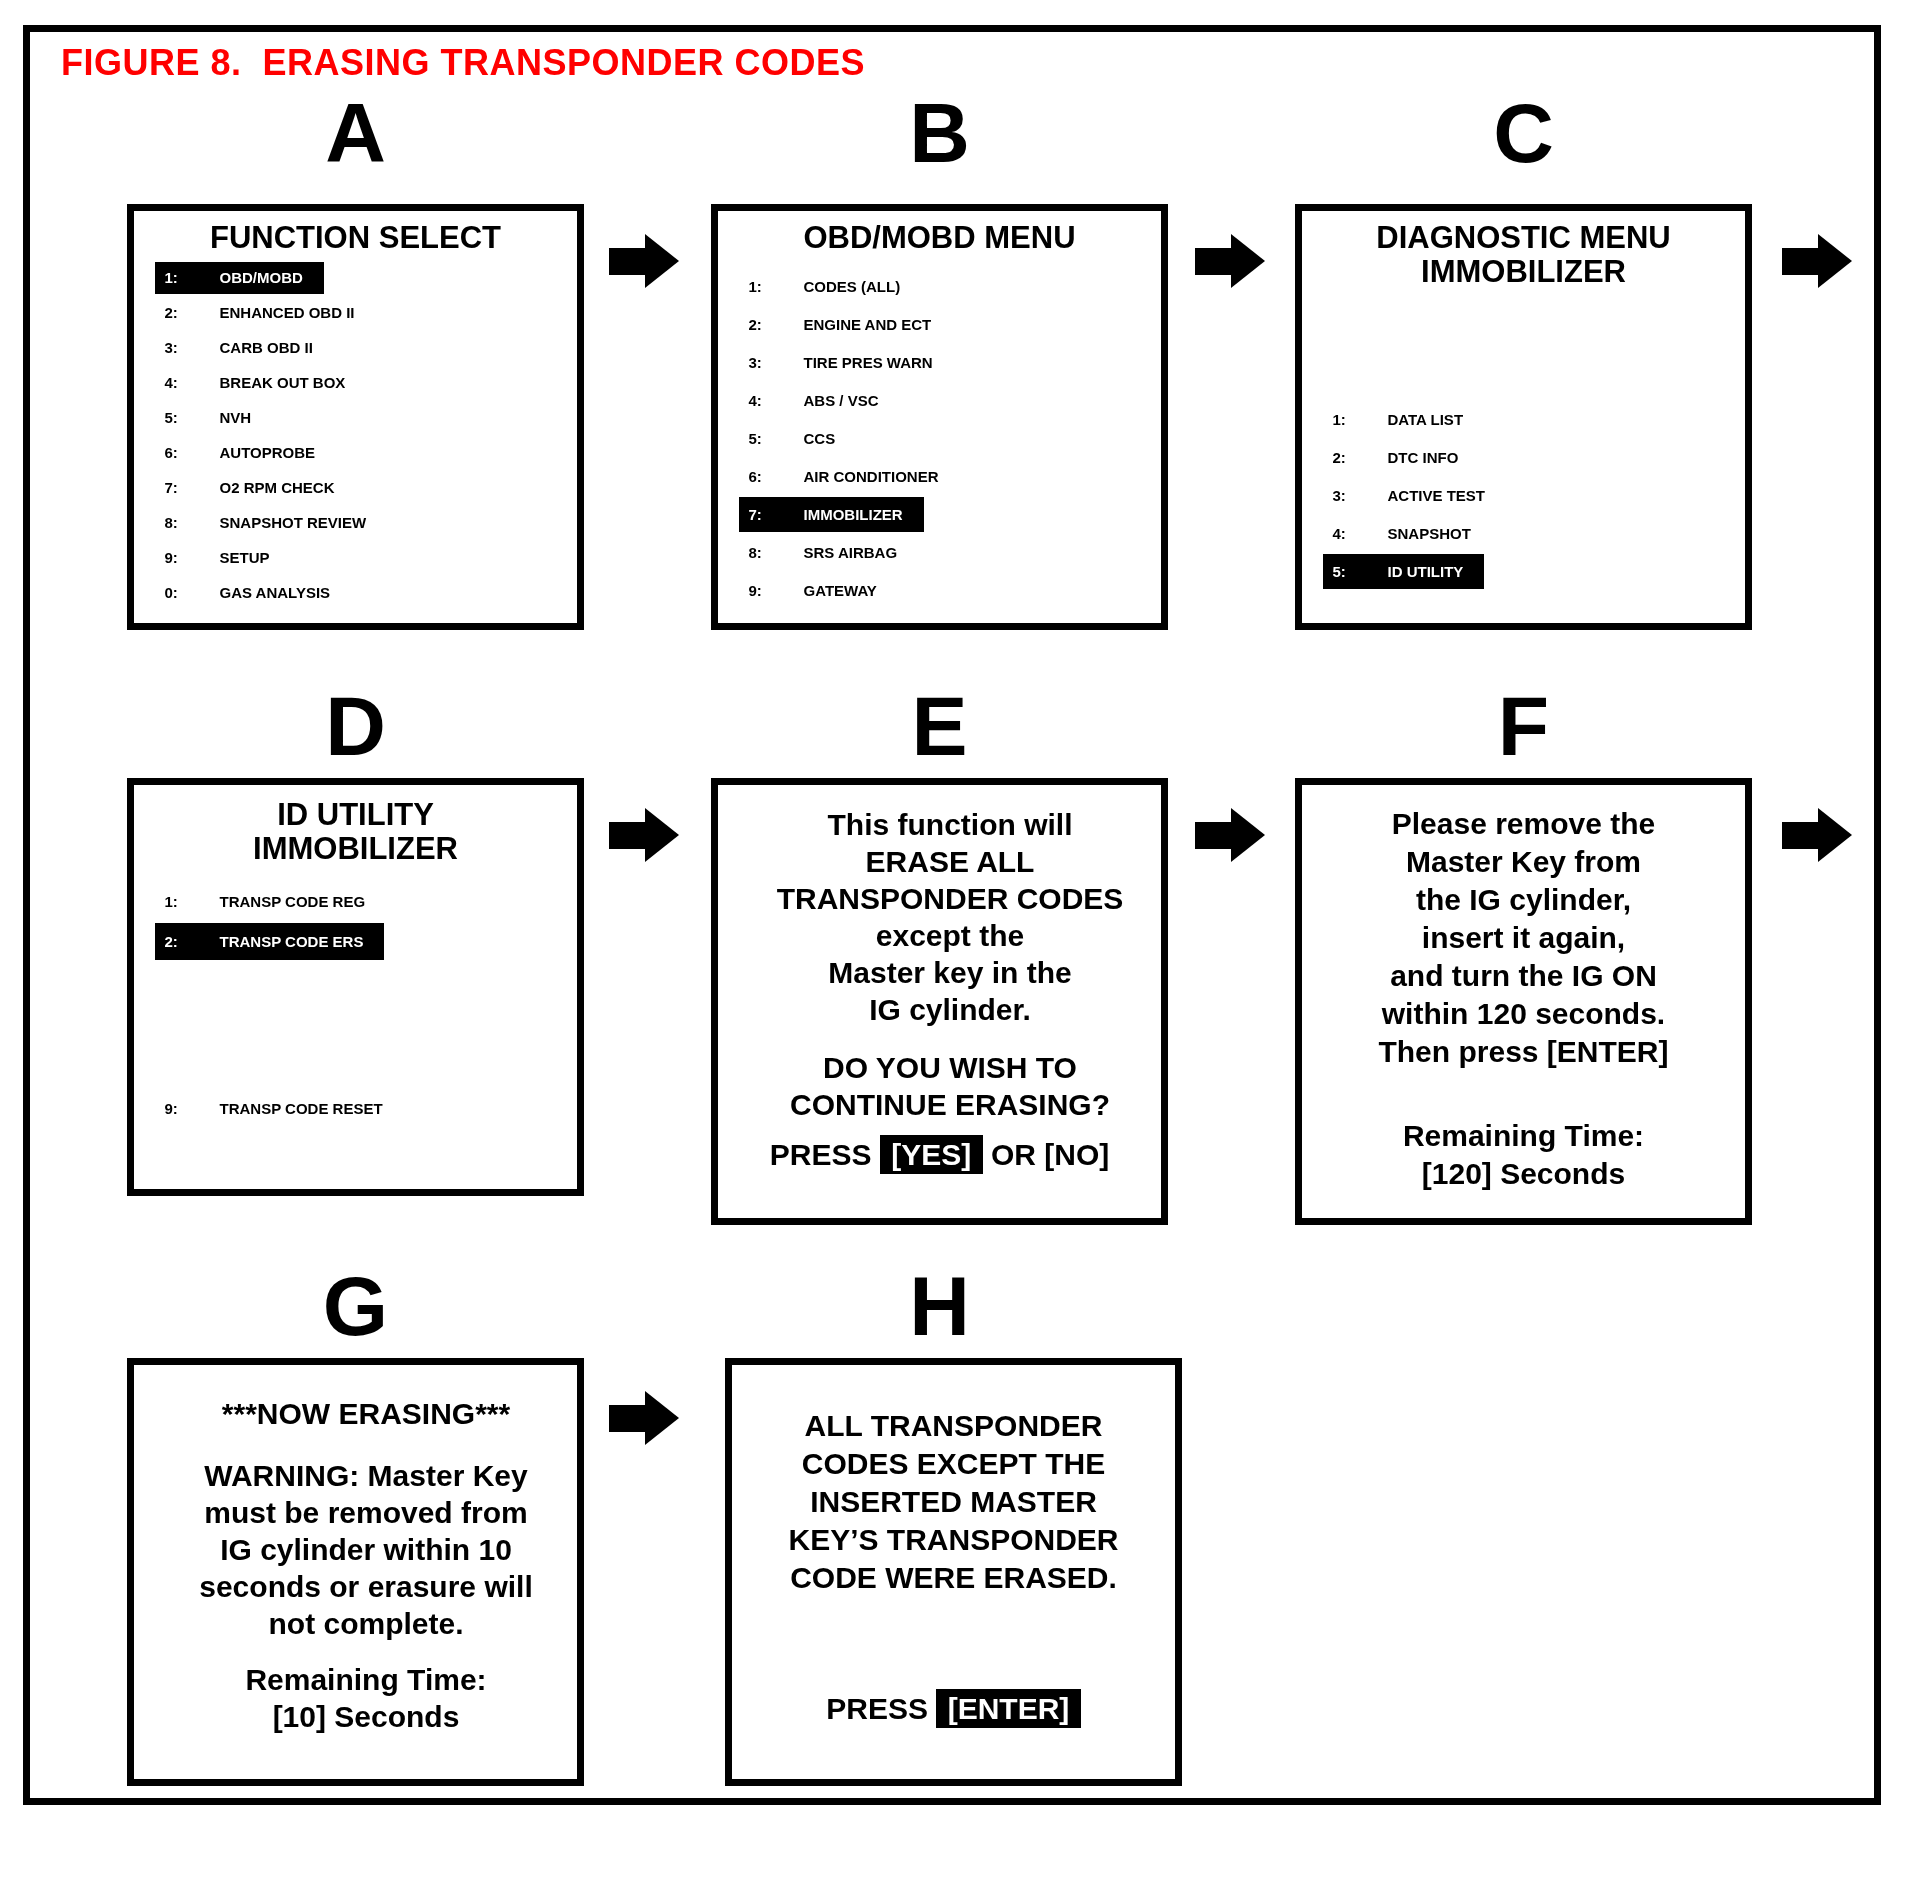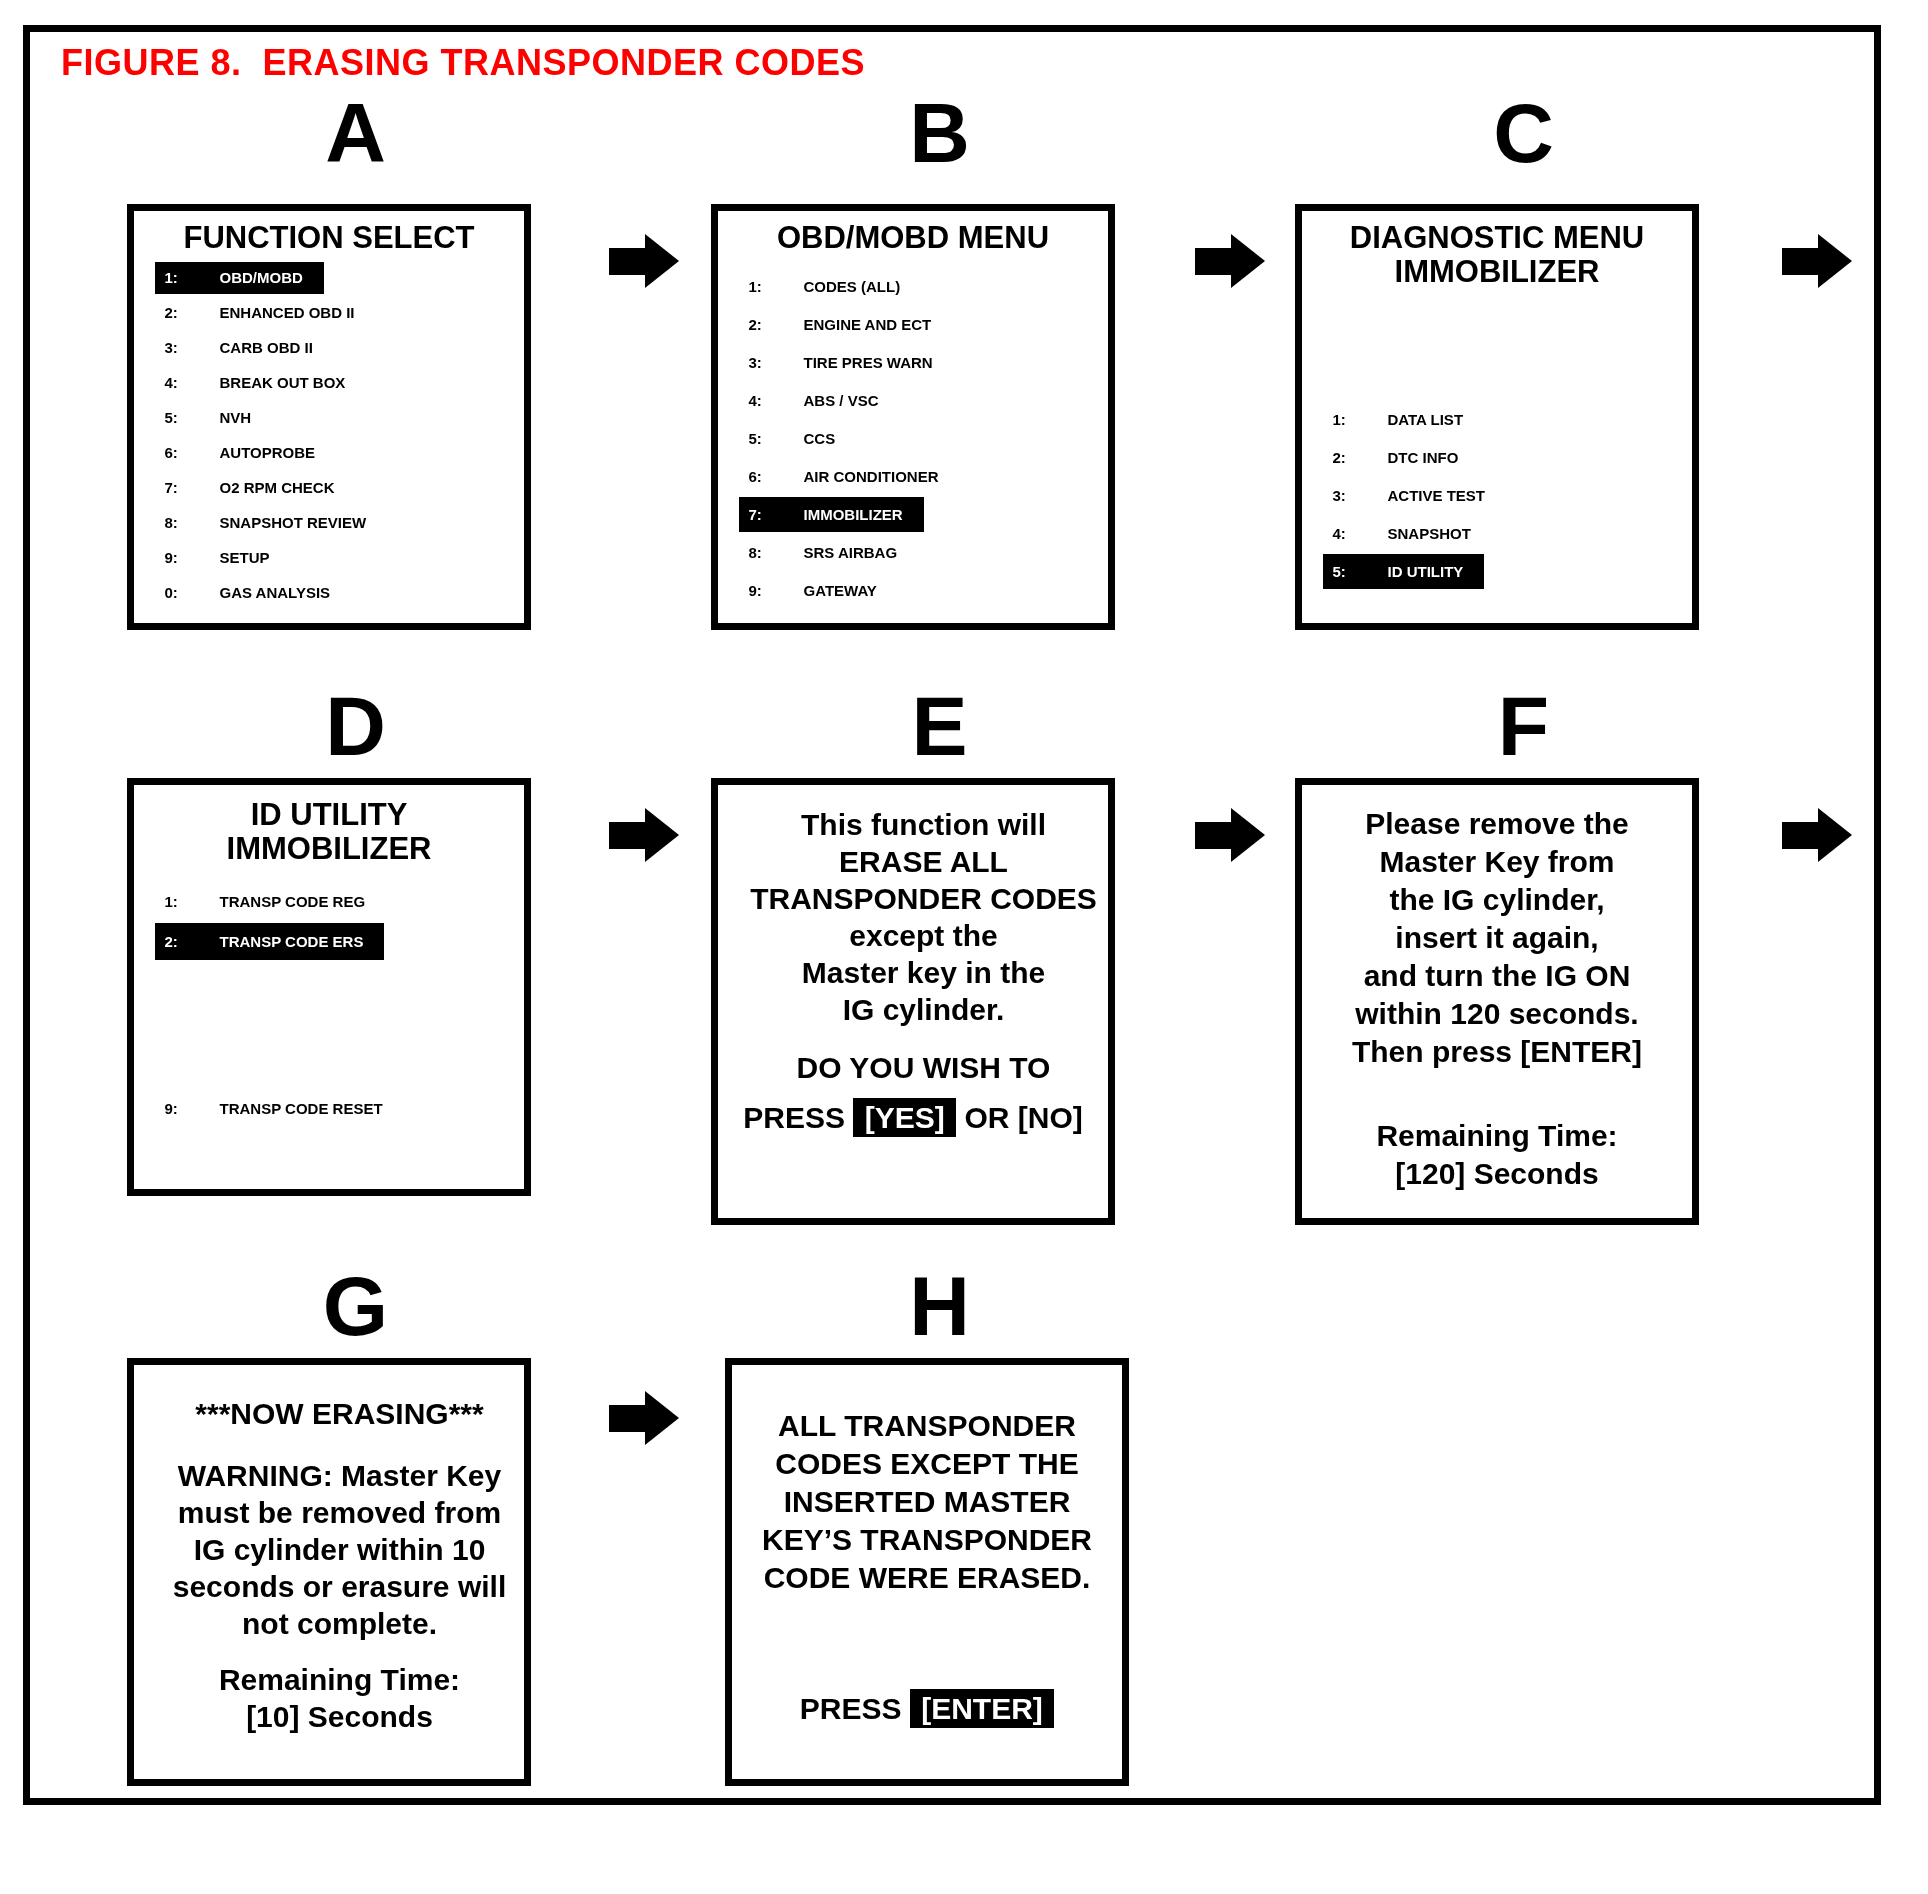--- a/index.html
+++ b/index.html
@@ -7,21 +7,21 @@
     position:relative; width:1929px; height:1895px; background:#ffffff;
     font-family:"Liberation Sans", sans-serif; font-weight:bold; color:#000;
     overflow:hidden;
   }
   .frame { position:absolute; left:23px; top:25px; width:1858px; height:1780px;
            border:7.6px solid #000; box-sizing:border-box; }
   .fig-title { position:absolute; left:61px; top:42px; font-size:36px;
                color:#FF0000; white-space:pre; letter-spacing:0.5px; }
   .step { position:absolute; width:457px; text-align:center; font-size:84px;
           line-height:91px; }
-  .box { position:absolute; width:404px; border:7.6px solid #000;
+  .box { position:absolute; width:457px; border:7.6px solid #000;
          box-sizing:border-box; background:#fff; }
   .ptitle { text-align:center; font-size:31px; line-height:34px; margin-top:9.5px;
             white-space:pre; }
   .rows { margin-top:5.7px; }
   .mrow { display:flex; align-items:center; padding-left:21px; }
   .rows-a .mrow { height:35px; }
   .rows-b .mrow { height:38px; }
   .rows-c .mrow { height:38px; }
   .rows-d .mrow { height:40px; }
   .bar { display:flex; align-items:center; height:92%; padding:0 21px 0 9.5px; }
@@ -269,20 +269,21 @@
 
   <div class="box lh39" style="left:711px;top:778px;height:447px;padding-top:21px;">
     <div class="tline">This function will</div>
     <div class="tline">ERASE ALL</div>
     <div class="tline">TRANSPONDER CODES</div>
     <div class="tline">except the</div>
     <div class="tline">Master key in the</div>
     <div class="tline">IG cylinder.</div>
     <div class="spacer" style="height:21px;"></div>
     <div class="tline">DO YOU WISH TO</div>
+    <div class="tline">CONTINUE ERASING?</div>
     <div class="press" style="margin-top:15px;">
       <span>PRESS</span>
       <span class="kbd">[YES]</span>
       <span>OR [NO]</span>
     </div>
   </div>
 
   <div class="arrow" style="left:1195px;top:808px;">
       <span class="shaft"></span>
       <span class="head"></span>

